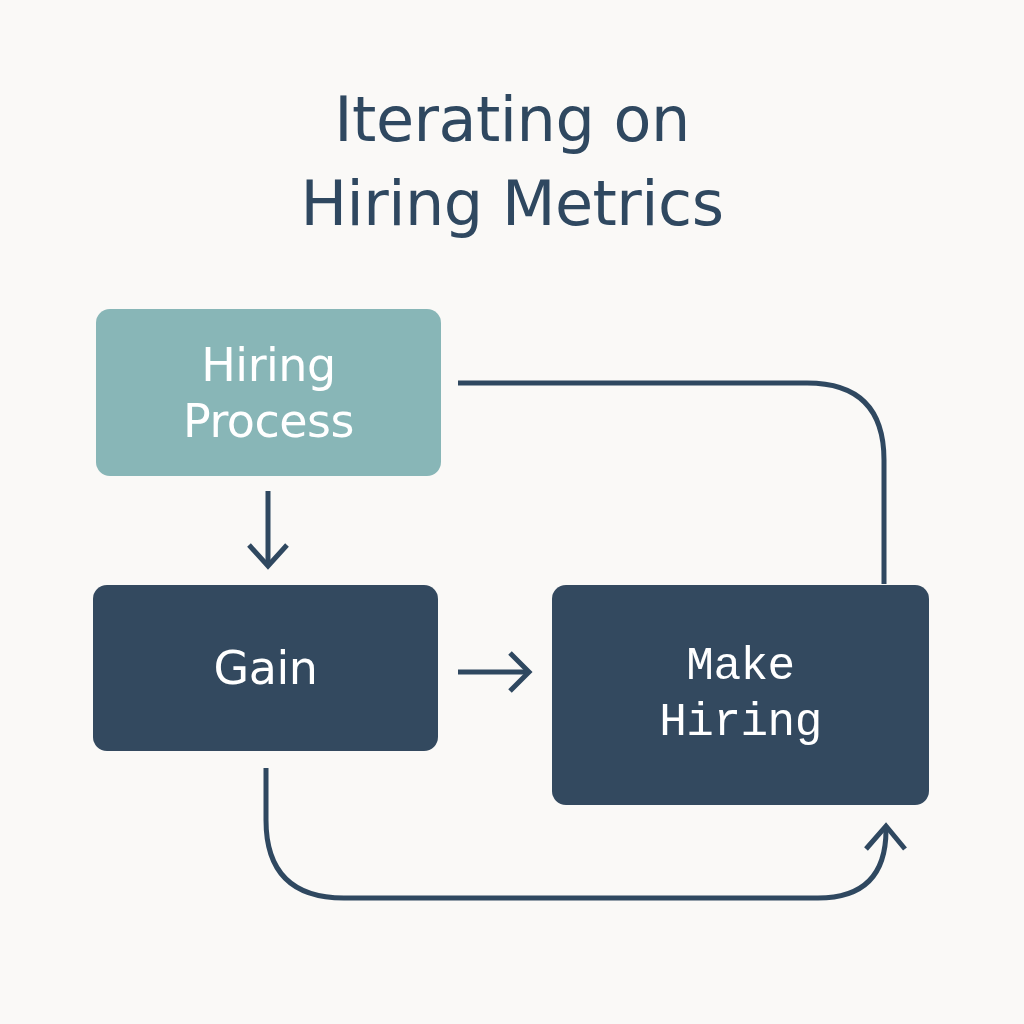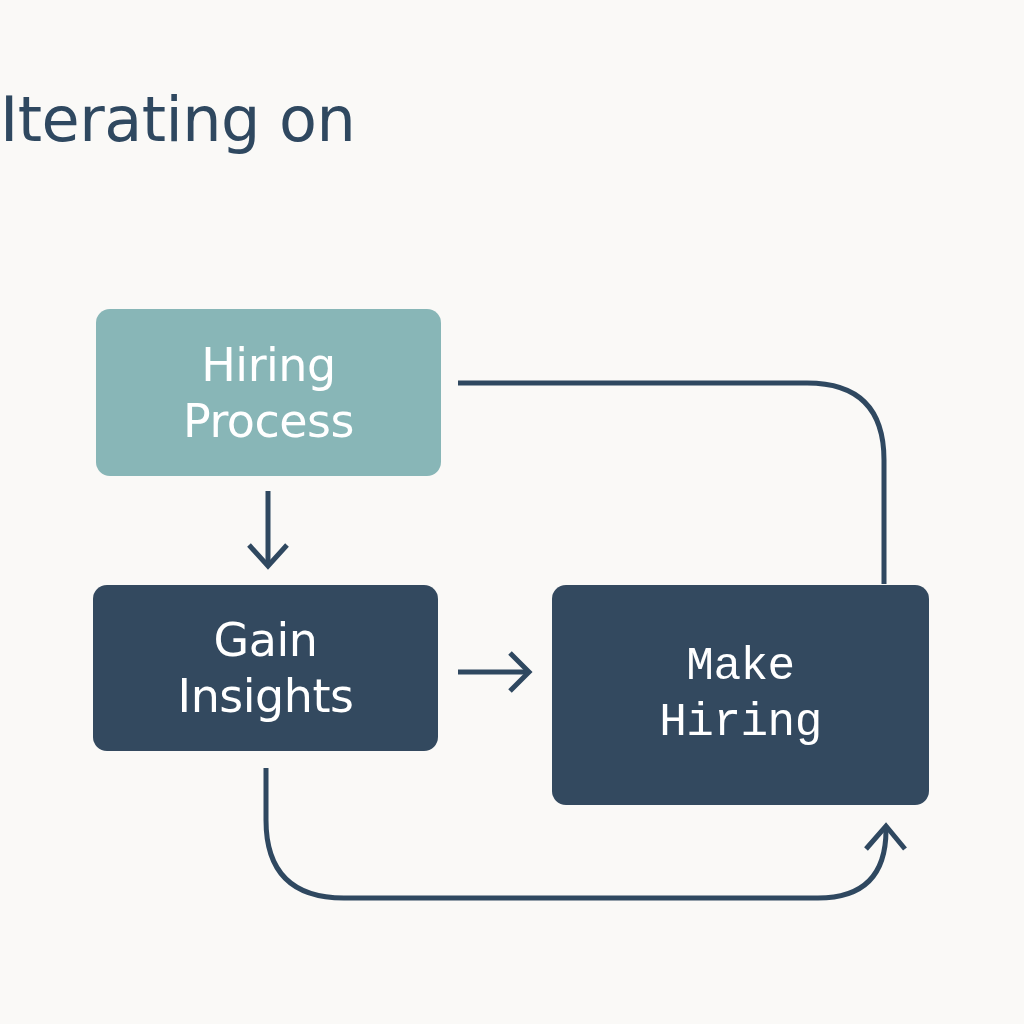--- a/index.html
+++ b/index.html
@@ -5,20 +5,21 @@
   html, body { margin: 0; padding: 0; }
   body {
     width: 1024px; height: 1024px;
     background: #faf9f7;
     position: relative;
     overflow: hidden;
     font-family: "DejaVu Sans", "Liberation Sans", sans-serif;
   }
   .title {
     position: absolute; left: 0; top: 78px; width: 1024px;
+    text-align: center;
     color: #2f4860;
     font-size: 62px; line-height: 84px;
     font-weight: 500;
     letter-spacing: -0.5px;
   }
   .title div { display: block; }
   svg.connectors { position: absolute; left: 0; top: 0; }
   .node {
     position: absolute;
     border-radius: 14px;
@@ -30,20 +31,21 @@
     letter-spacing: -0.5px;
   }
   .node-light { background: #88b6b7; }
   .node-dark { background: #33495f; }
 </style>
 </head>
 <body>
 
 <div class="title">
   <div>Iterating on</div>
+  <div>Hiring Metrics</div>
 </div>
 
 <svg class="connectors" width="1024" height="1024">
   <g fill="none" stroke="#2f4860" stroke-width="5" stroke-linecap="butt" stroke-linejoin="miter">
 
     <g>
       <line x1="268" y1="491" x2="268" y2="565"></line>
       <polyline points="249,545 268,566 287,545"></polyline>
     </g>
 
@@ -63,19 +65,18 @@
   </g>
 </svg>
 
 <div class="node node-light" style="left:96px; top:309px; width:345px; height:167px;">
   <div>Hiring</div>
   <div>Process</div>
 </div>
 
 <div class="node node-dark" style="left:93px; top:585px; width:345px; height:166px;">
   <div>Gain</div>
-  <div>Insights</div>
 </div>
 
 <div class="node node-dark" style="left:552px; top:585px; width:377px; height:220px;font-family:Liberation Mono, monospace;">
   <div>Make</div>
   <div>Hiring</div>
 </div>
 
 </body></html>

